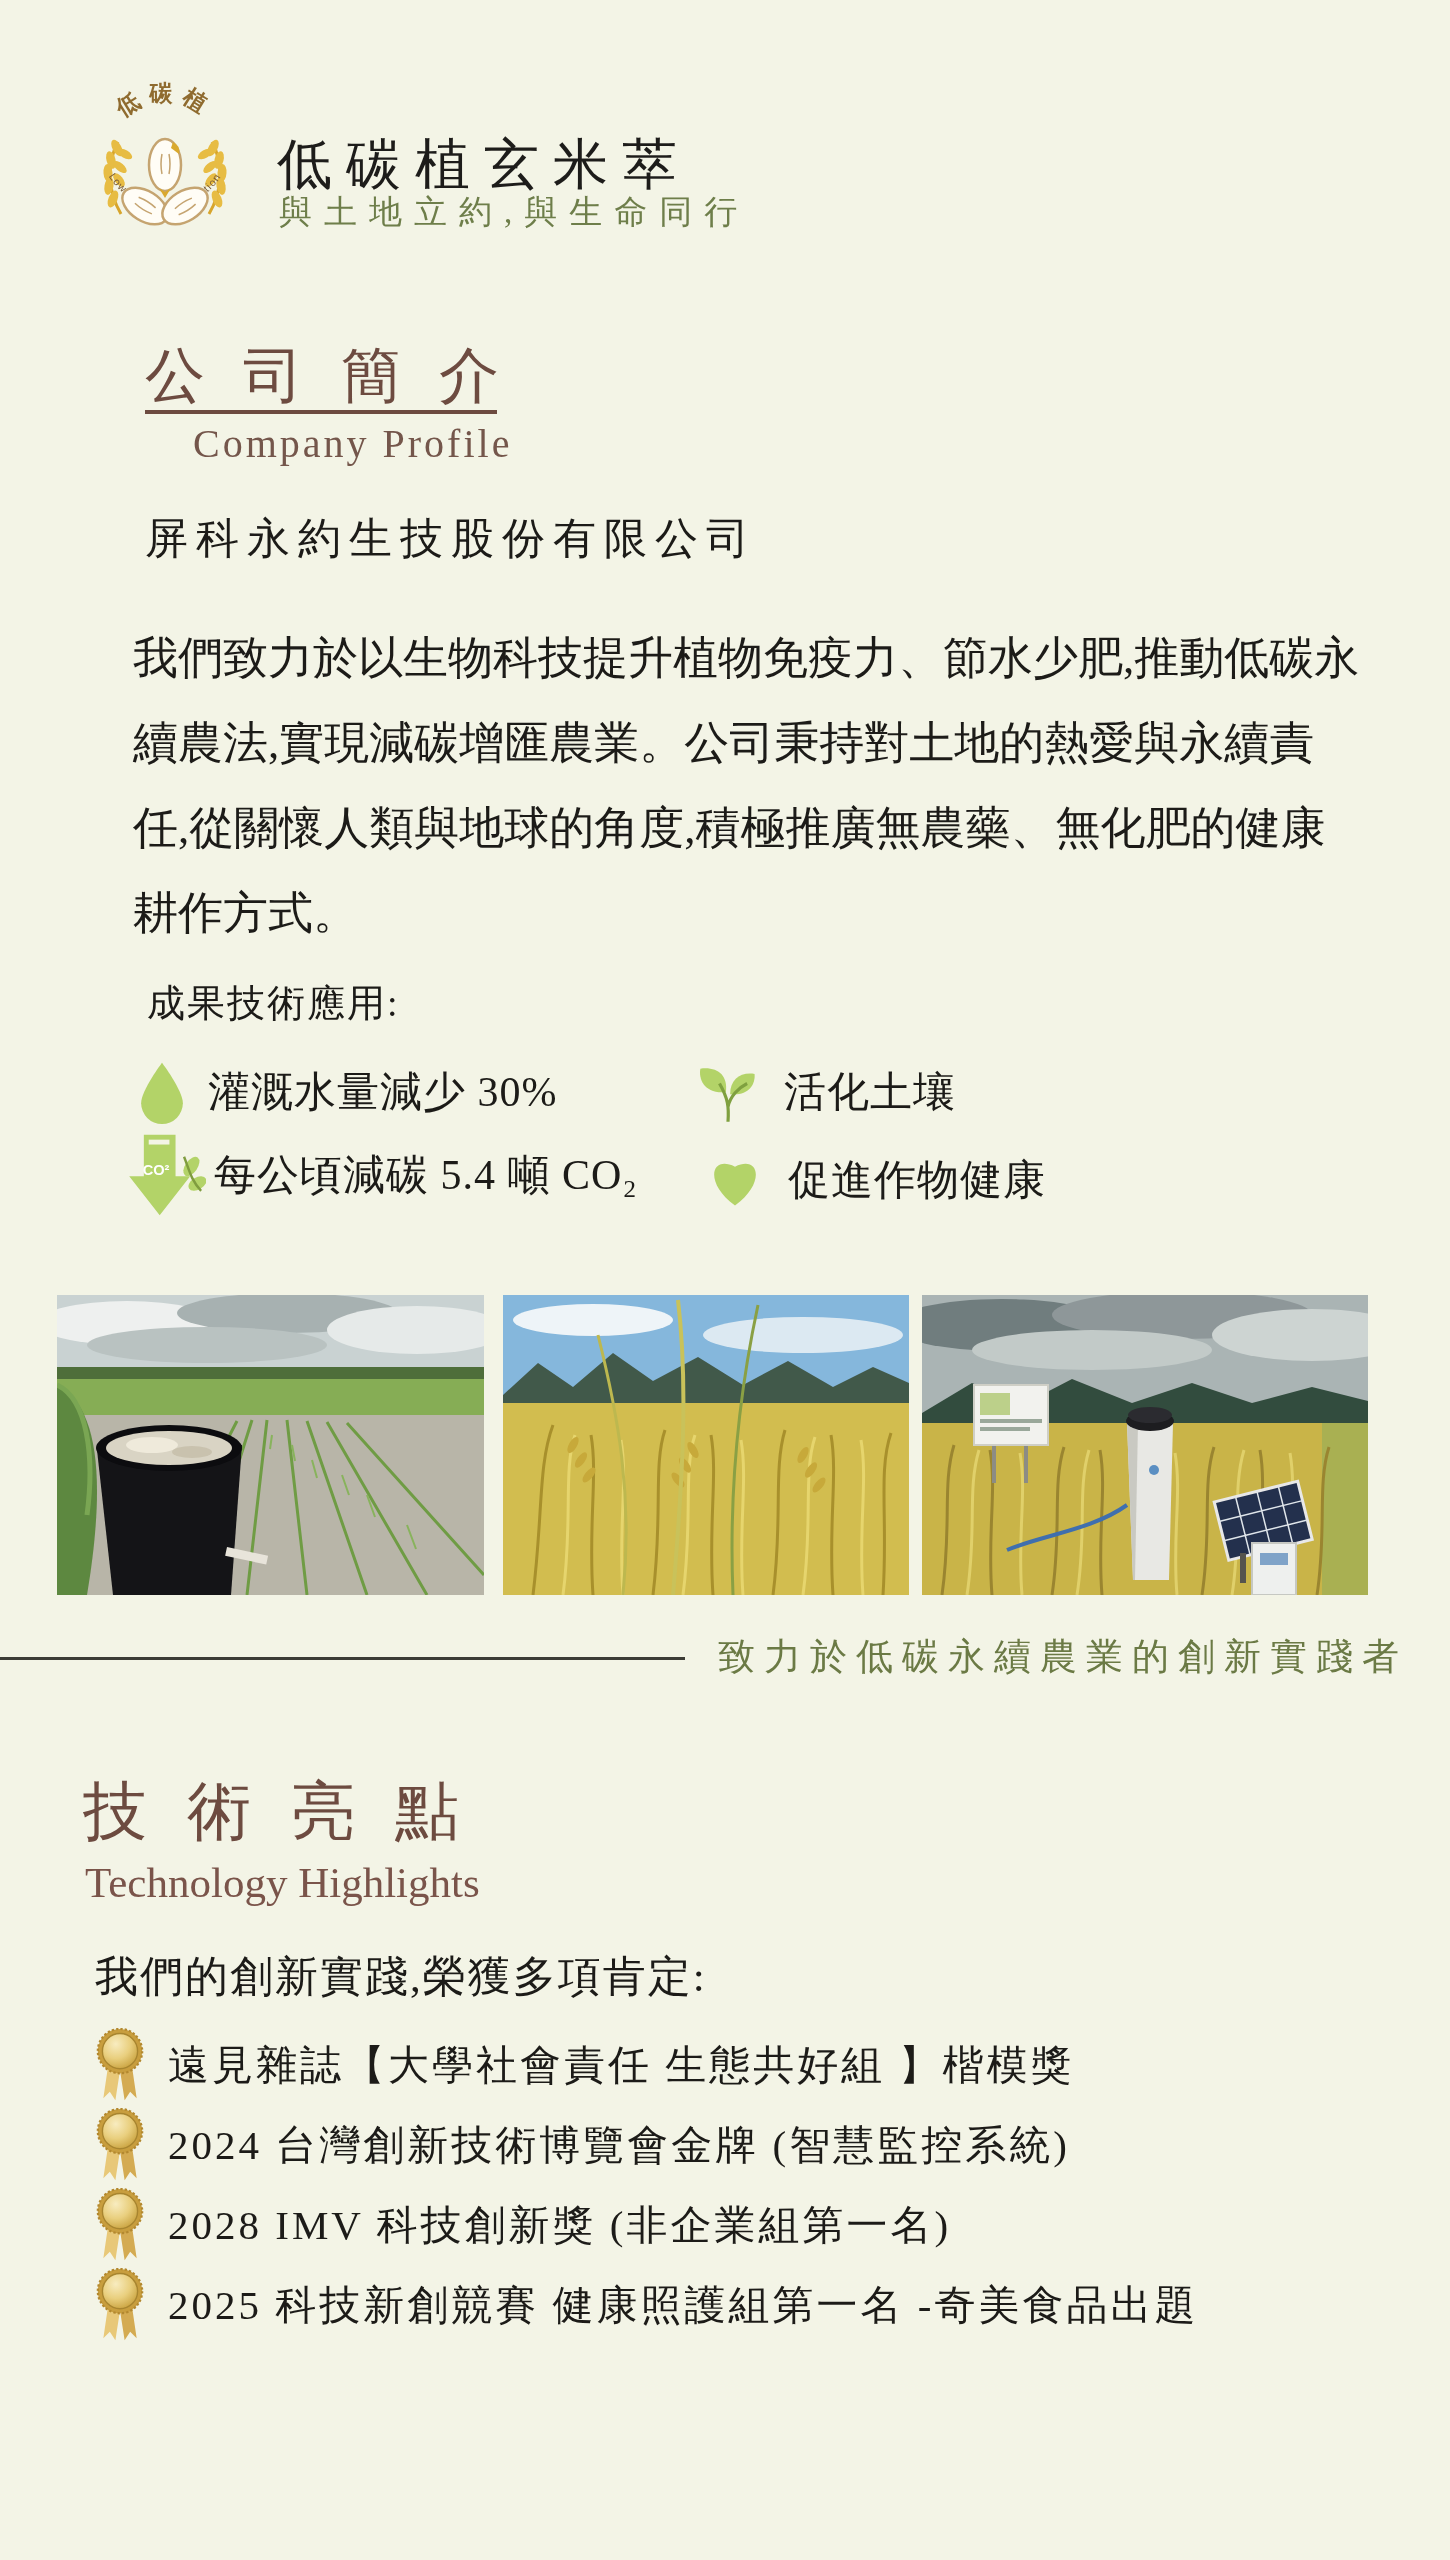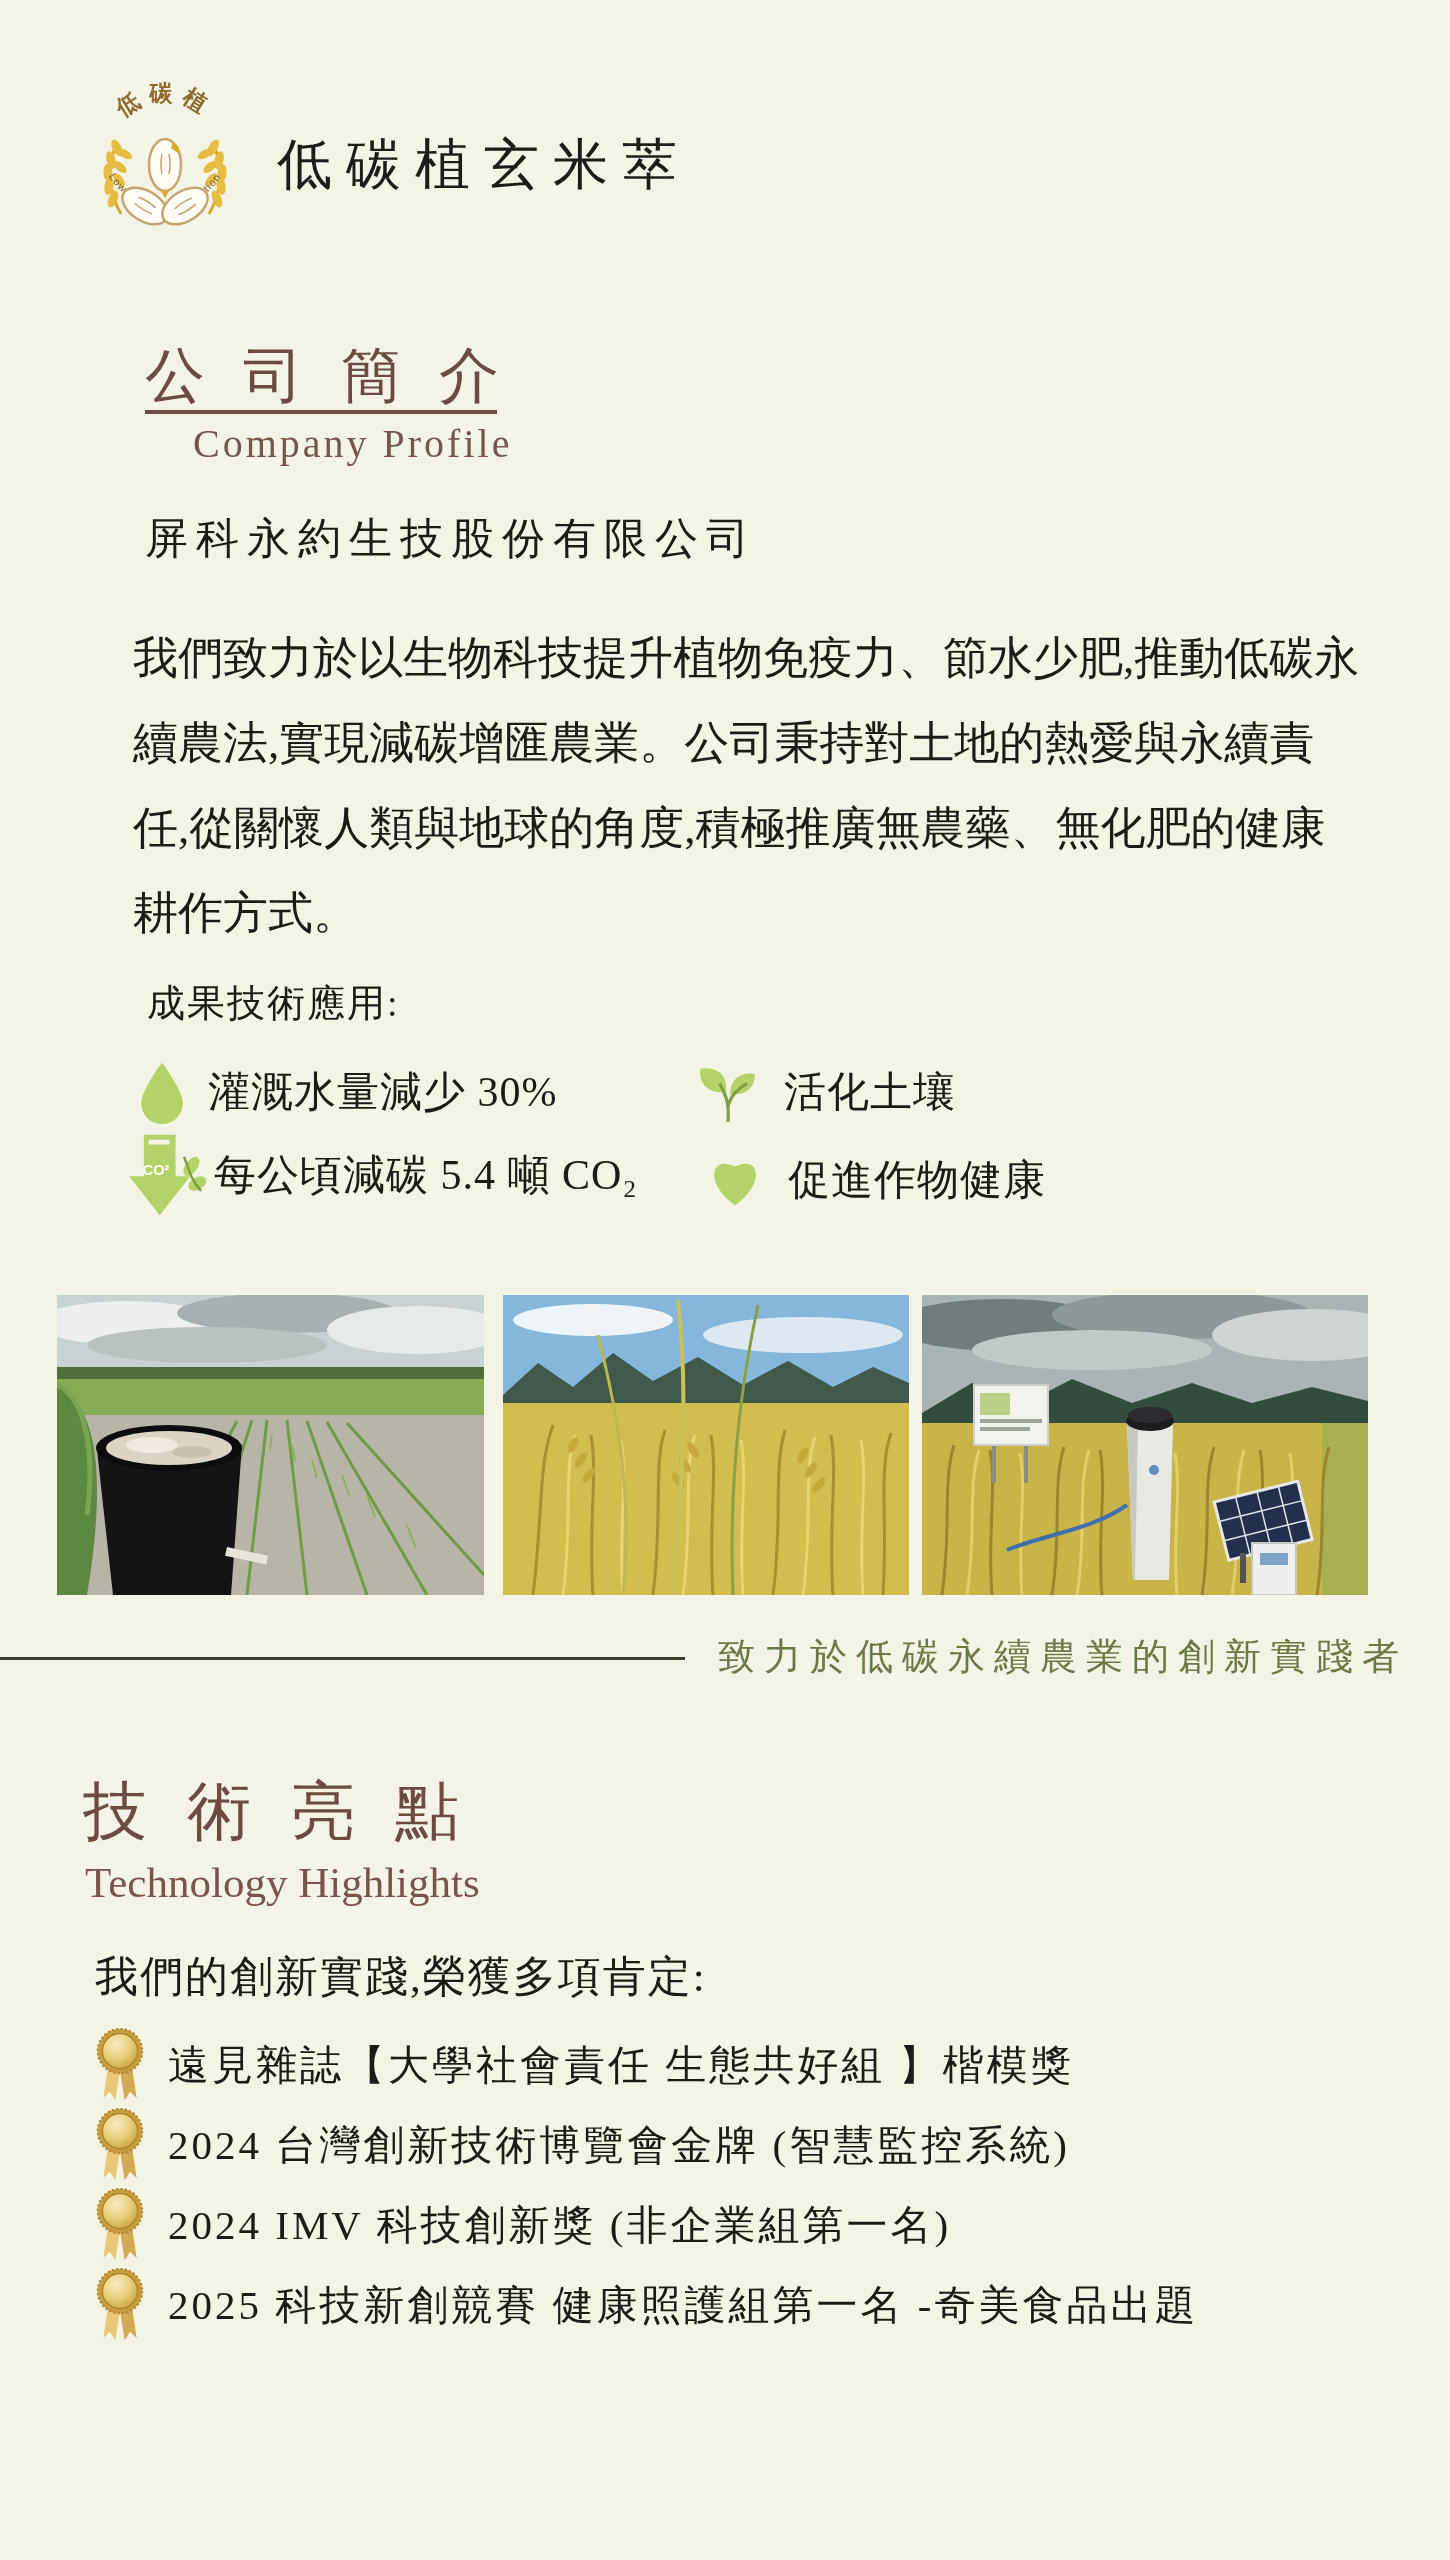--- a/index.html
+++ b/index.html
@@ -100,20 +100,21 @@
       </g>
       <g transform="rotate(58 100 144)">
         <ellipse cx="100" cy="144" rx="15" ry="25" fill="#fffdf6" stroke="#c5a470" stroke-width="2.5"></ellipse>
         <path d="M97,134 q-2,10 0,20 M104,134 q2,10 0,20" stroke="#c5a470" stroke-width="1.5" fill="none"></path>
       </g>
       <path d="M74,126 l6,10 6,-10 -6,4 Z" fill="#d9a92f"></path>
     </g>
   </svg>
 
   <div class="abs brand-title">低碳植玄米萃</div>
+  <div class="abs brand-subtitle">與土地立約,與生命同行</div>
 
   <div class="abs h-zh cp-heading">公司簡介</div>
   <div class="abs cp-underline"></div>
   <div class="abs cp-heading-en">Company Profile</div>
 
   <div class="abs company-zh">屏科永約生技股份有限公司</div>
 
   <div class="abs desc">
     <div>我們致力於以生物科技提升植物免疫力、節水少肥,推動低碳永</div>
     <div>續農法,實現減碳增匯農業。公司秉持對土地的熱愛與永續責</div>
@@ -272,21 +273,21 @@
     <div class="award-row">
       <svg class="medal">
           <use href="#medal"></use>
         </svg>
       <span class="award-text">2024 台灣創新技術博覽會金牌 (智慧監控系統)</span>
     </div>
     <div class="award-row">
       <svg class="medal">
           <use href="#medal"></use>
         </svg>
-      <span class="award-text">2024 IMV 科技創新獎 (非企業組第一名)</span>
+      <span class="award-text">2028 IMV 科技創新獎 (非企業組第一名)</span>
     </div>
     <div class="award-row">
       <svg class="medal">
           <use href="#medal"></use>
         </svg>
       <span class="award-text">2025 科技新創競賽 健康照護組第一名 -奇美食品出題</span>
     </div>
   </div>
 
 </div>

